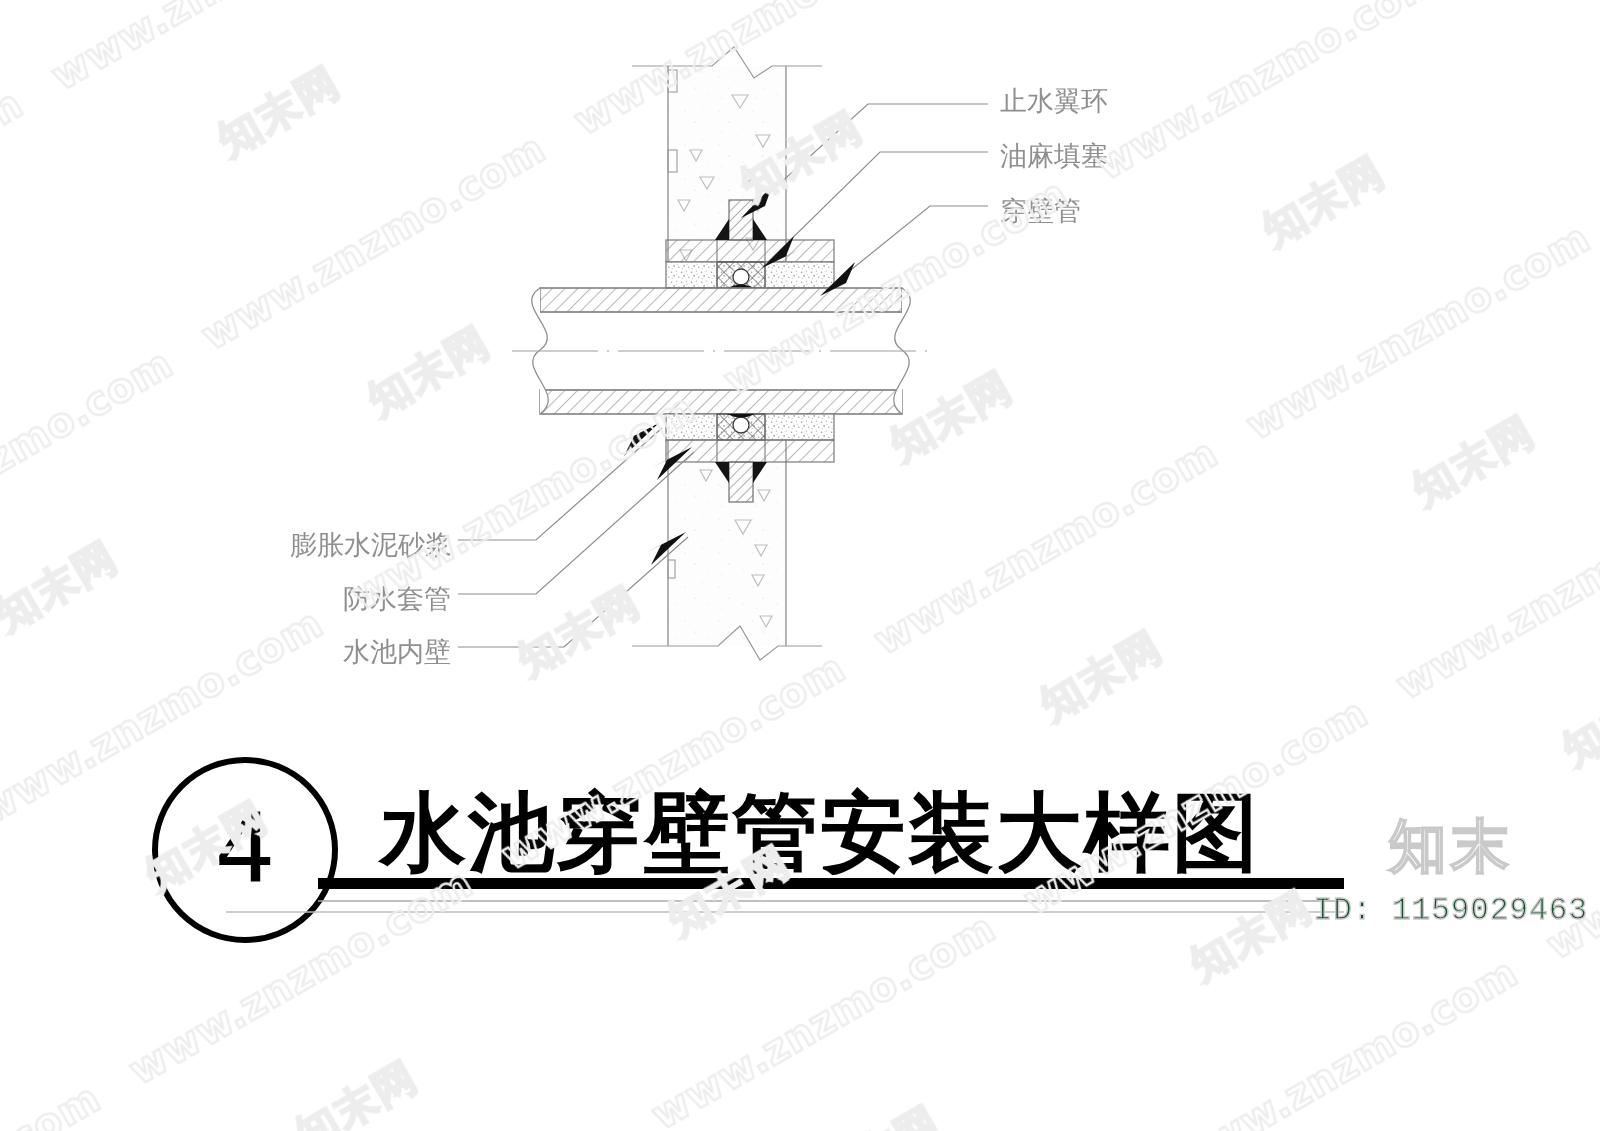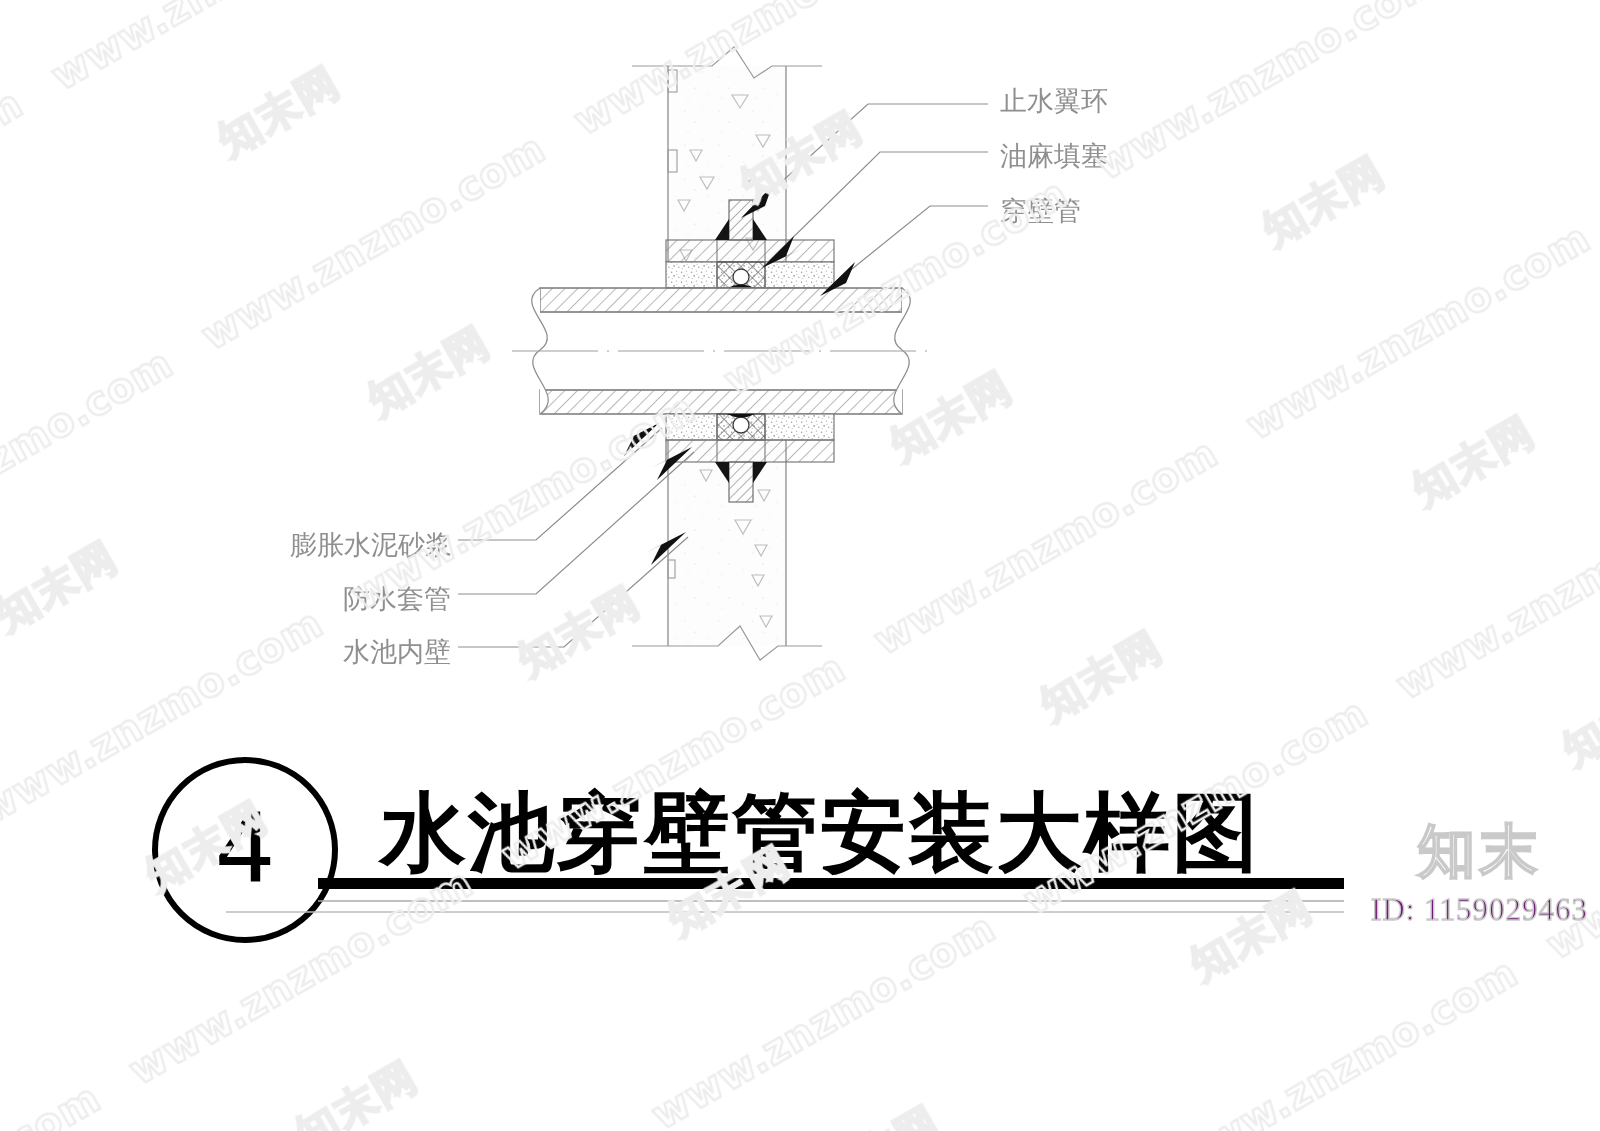--- a/index.html
+++ b/index.html
@@ -21,23 +21,23 @@
     position:absolute;right:28px;bottom:22px;text-align:center;
     z-index:6;pointer-events:none;
   }
   #brand .zm{
     font-family:"DejaVu Sans","Liberation Sans",sans-serif;
     font-size:58px;font-weight:700;color:#ffffff;
     -webkit-text-stroke:1.6px #c9c9c9;
     letter-spacing:4px;line-height:1.05;
   }
   #brand .idtxt{
-    font-family:Liberation Serif, serif;
-    font-size:31px;color:#701a75;-webkit-text-stroke:1.4px #c9c9c9;
-    letter-spacing:1px;margin-top:10px;
+    font-family:Liberation Mono, monospace;
+    font-size:31px;color:#14532d;-webkit-text-stroke:1.4px #c9c9c9;
+    letter-spacing:1px;margin-top:16px;
   }
 </style>
 </head>
 <body>
 
 <div id="stage">
 
   <svg id="drawing" viewBox="0 0 1600 1131" xmlns="http://www.w3.org/2000/svg">
     <defs>
 

